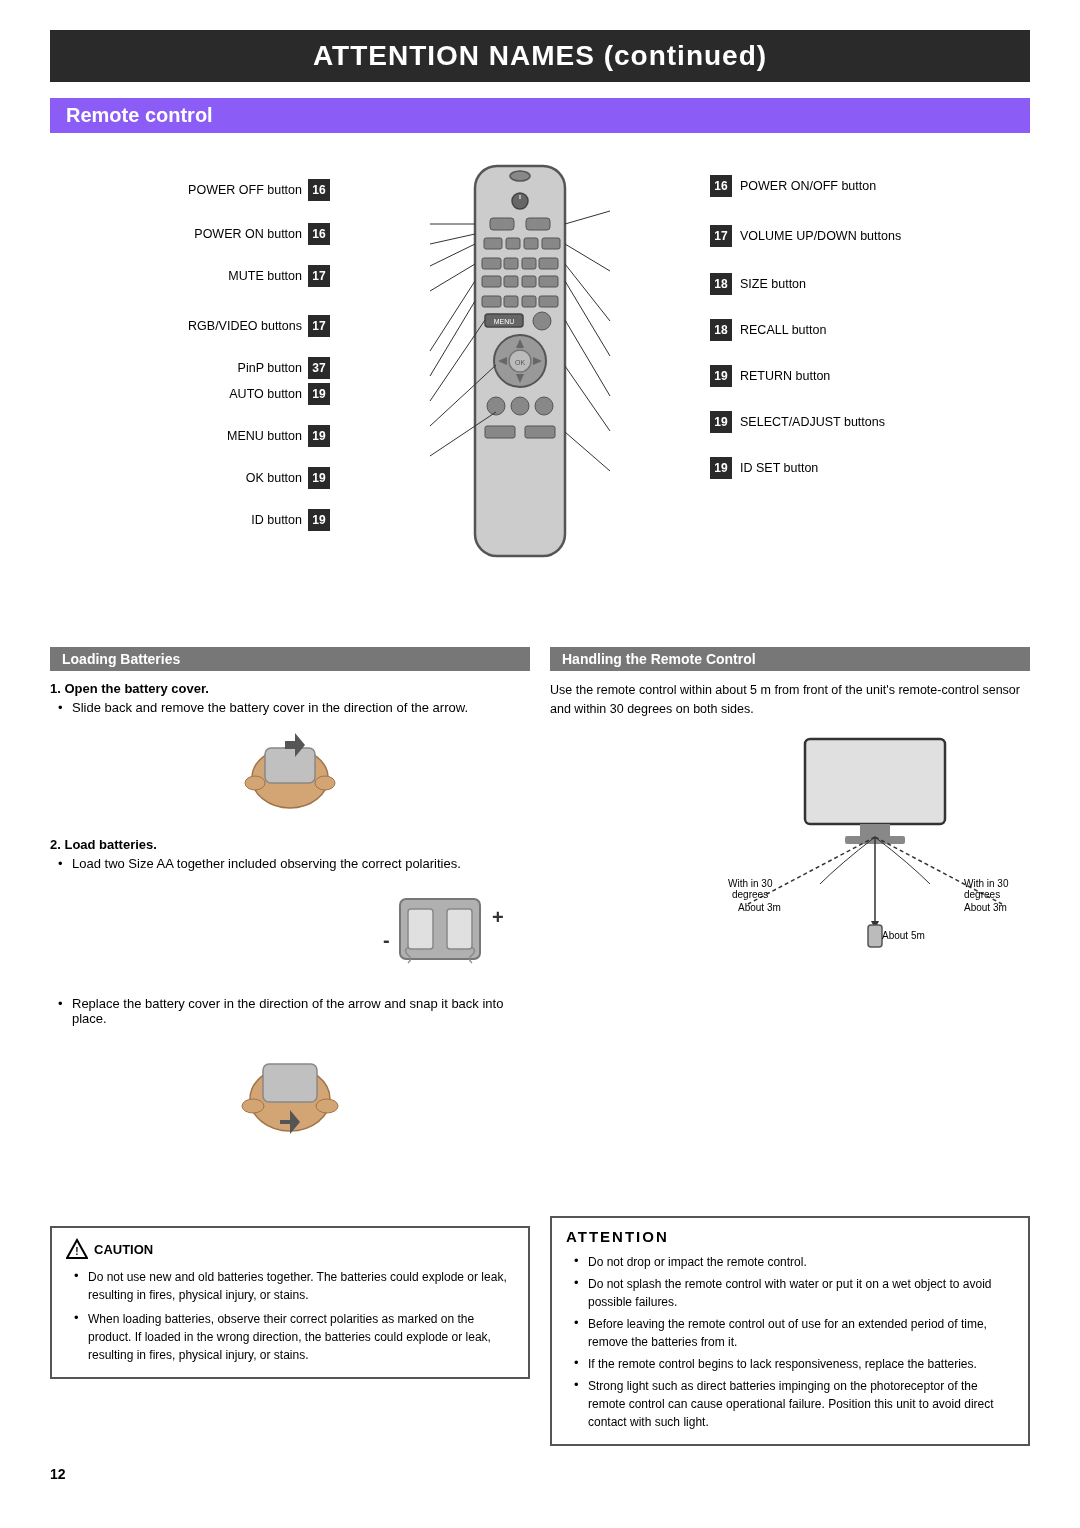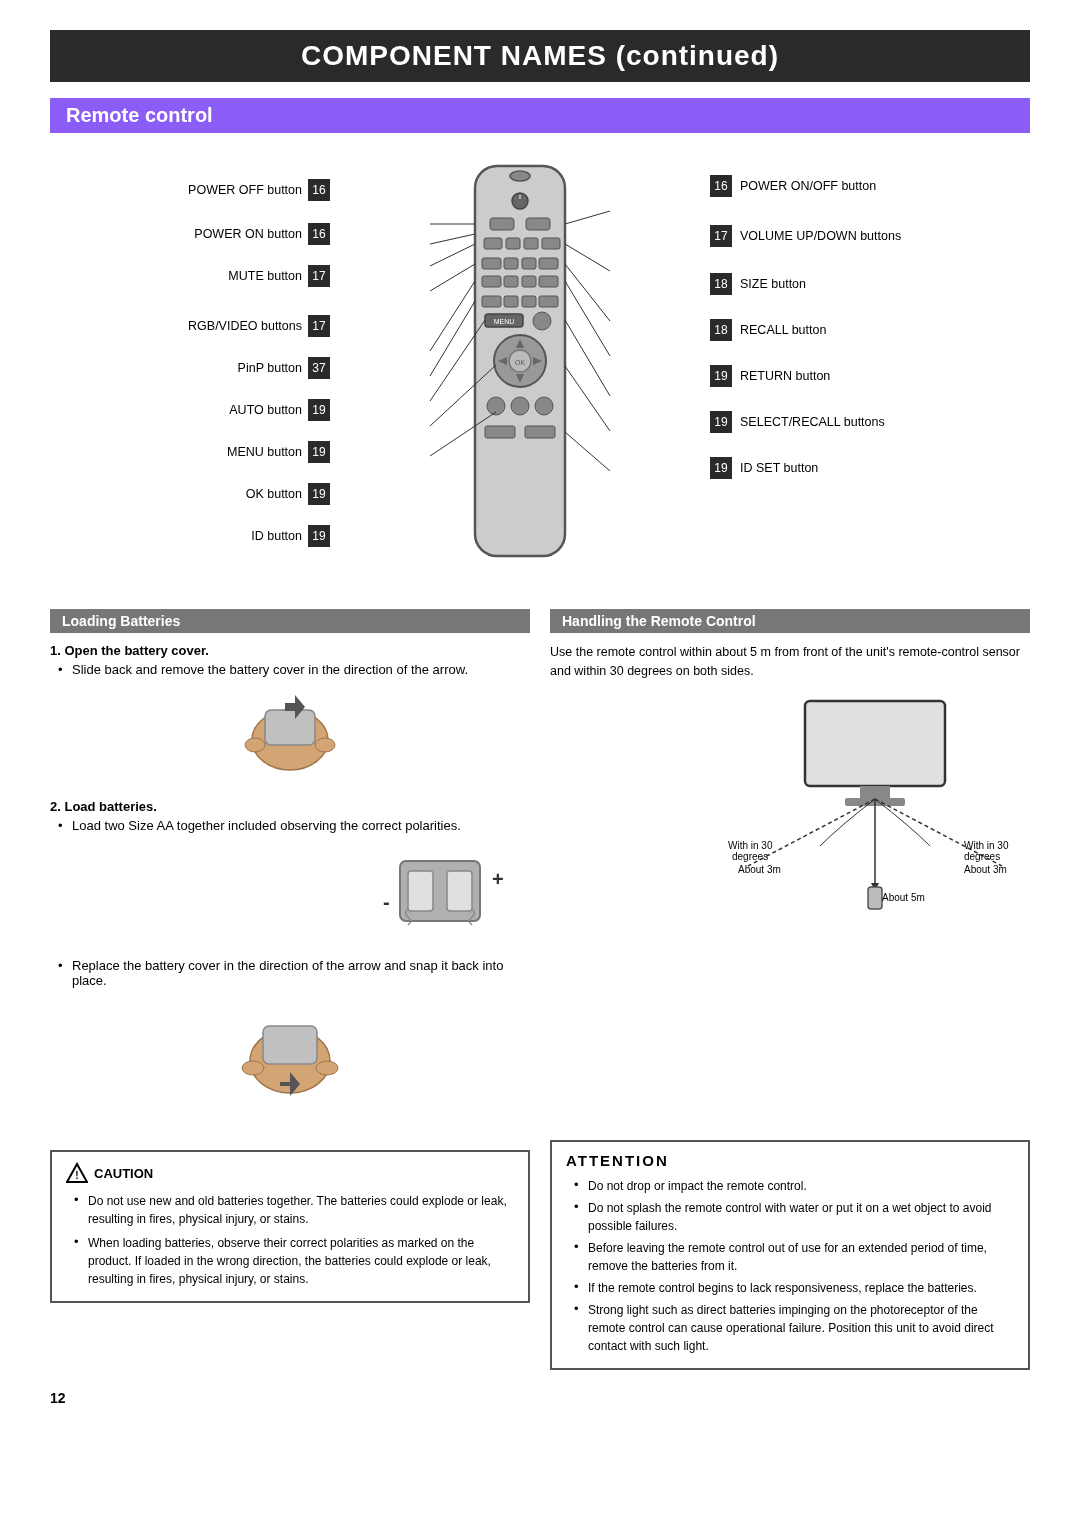--- a/index.html
+++ b/index.html
@@ -60,21 +60,21 @@
       text-align: right;
       margin-right: 6px;
       font-size: 12.5px;
     }
     .page-badge {
       display: inline-flex;
       align-items: center;
       justify-content: center;
       background: #2a2a2a;
       color: #fff;
-      font-weight: normal;
+      font-weight: bold;
       font-size: 12px;
       width: 22px;
       height: 22px;
       min-width: 22px;
     }
     .remote-center {
       width: 220px;
       display: flex;
       align-items: center;
       justify-content: center;
@@ -95,20 +95,21 @@
       font-size: 12.5px;
     }
     
     .bottom-section {
       display: flex;
       gap: 20px;
       margin-bottom: 20px;
     }
     .bottom-col {
       flex: 1;
+      margin-top: 38px;
     }
     .subsection-title {
       background: #777;
       color: #fff;
       font-size: 14px;
       font-weight: bold;
       padding: 4px 12px;
       margin-bottom: 10px;
     }
     .step-title {
@@ -169,21 +170,21 @@
       align-items: flex-end;
       margin-top: 10px;
     }
   </style>
 </head>
 <body>
 
 <div class="page">
 
   
-  <div class="main-title">COMPONENT NAMES (continued)</div>
+  <div class="main-title">ATTENTION NAMES (continued)</div>
 
   
   <div class="section-title">Remote control</div>
 
   
   <div class="remote-diagram">
 
     <div class="remote-left-labels">
       <div class="label-row" style="margin-bottom:22px; margin-top:8px;">
         <span class="label-text">POWER OFF button</span>
@@ -194,21 +195,21 @@
         <span class="page-badge">16</span>
       </div>
       <div class="label-row" style="margin-bottom:28px;">
         <span class="label-text">MUTE button</span>
         <span class="page-badge">17</span>
       </div>
       <div class="label-row" style="margin-bottom:20px;">
         <span class="label-text">RGB/VIDEO buttons</span>
         <span class="page-badge">17</span>
       </div>
-      <div class="label-row" style="margin-bottom:20px;align-items:center;">
+      <div class="label-row" style="margin-bottom:4px;align-items:center;">
         <span class="label-text">PinP button</span>
         <span class="page-badge">37</span>
       </div>
       <div class="label-row" style="margin-bottom:20px;">
         <span class="label-text">AUTO button</span>
         <span class="page-badge">19</span>
       </div>
       <div class="label-row" style="margin-bottom:20px;">
         <span class="label-text">MENU button</span>
         <span class="page-badge">19</span>
@@ -315,21 +316,21 @@
       <div class="label-row" style="margin-bottom:24px;">
         <span class="page-badge">18</span>
         <span class="label-text">RECALL button</span>
       </div>
       <div class="label-row" style="margin-bottom:24px;">
         <span class="page-badge">19</span>
         <span class="label-text">RETURN button</span>
       </div>
       <div class="label-row" style="margin-bottom:24px;">
         <span class="page-badge">19</span>
-        <span class="label-text">SELECT/RECALL buttons</span>
+        <span class="label-text">SELECT/ADJUST buttons</span>
       </div>
       <div class="label-row">
         <span class="page-badge">19</span>
         <span class="label-text">ID SET button</span>
       </div>
     </div>
   </div>
 
   
   <div class="bottom-section">

